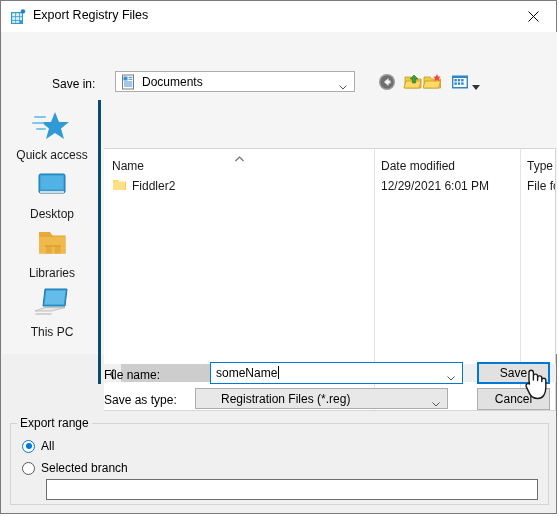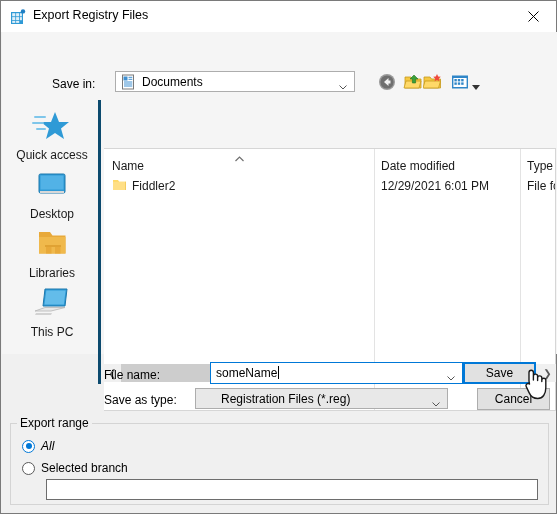--- a/index.html
+++ b/index.html
@@ -266,21 +266,21 @@
     border: 1px solid #adadad;
     box-sizing: border-box;
     display: flex;
     align-items: center;
     justify-content: center;
     font-size: 12px;
     color: #000;
     cursor: default;
   }
   .btn-save {
-    left: 462px; top: 361px;
+    left: 476px; top: 361px;
     border: 2px solid #0078d7;
   }
   .btn-cancel { left: 476px; top: 387px; }
 
   .cursor-hand {
     position: absolute;
     left: 521px; top: 366px;
     width: 26px; height: 34px;
     pointer-events: none;
   }
@@ -299,21 +299,21 @@
     padding: 0 3px;
     background: #f0f0f0;
     font-size: 12px;
     color: #000;
   }
   .radio-row {
     position: absolute;
     display: flex;
     align-items: center;
   }
-  .radio-all { left: 21px; top: 438px; font-style: italic; }
+  .radio-all { left: 21px; top: 438px; }
   .radio-sel { left: 21px; top: 460px; }
   .radio {
     width: 13px; height: 13px;
     border-radius: 50%;
     border: 1px solid #5a5a5a;
     background: #fff;
     box-sizing: border-box;
     position: relative;
     margin-right: 6px;
   }

